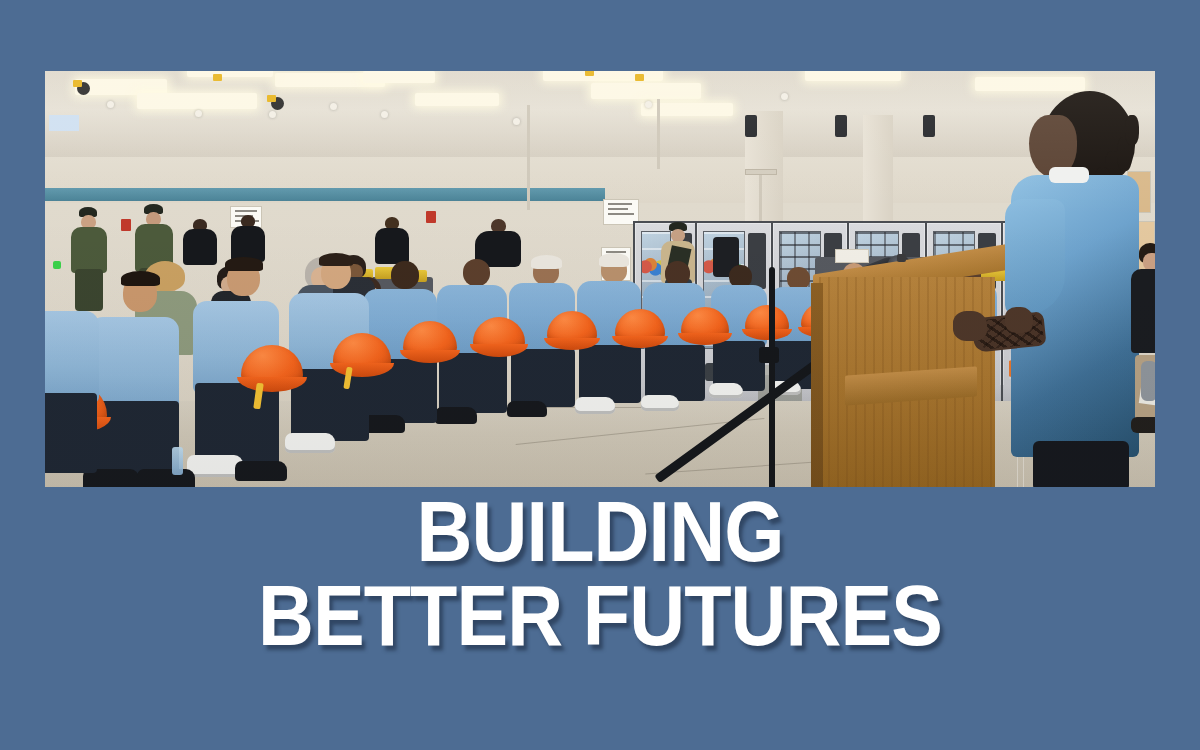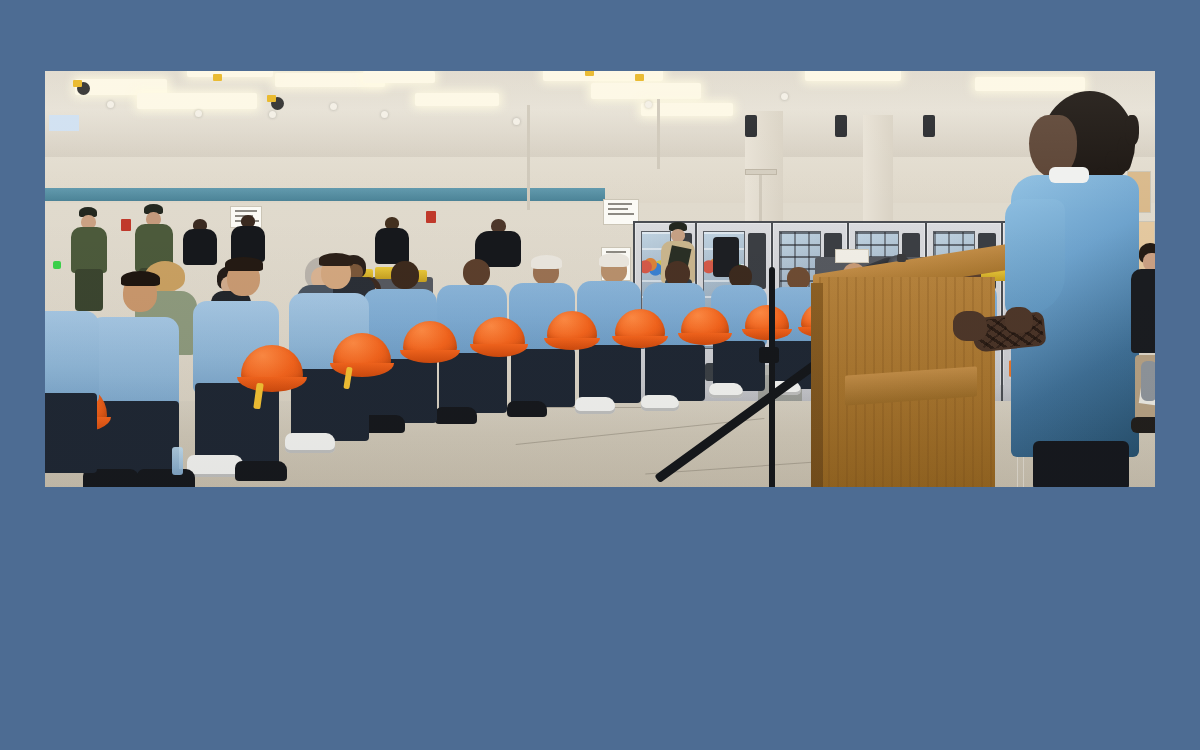--- a/index.html
+++ b/index.html
@@ -741,14 +741,18 @@
       <div style="position:absolute;left:1086px;top:346px;width:34px;height:16px;background:#221f1c;border-radius:6px;"></div>
       <div style="position:absolute;left:1096px;top:300px;width:26px;height:34px;background:#eceae2;transform:rotate(8deg);"></div>
     </div>
     <div>
       <div style="position:absolute;left:1096px;top:290px;width:16px;height:40px;background:#8f959b;border-radius:6px;"></div>
     </div>
 
     <div style="position:absolute;inset:0;pointer-events:none;background:linear-gradient(180deg,rgba(255,250,235,.10),rgba(0,0,0,0) 35%,rgba(20,25,35,.06));"></div>
   </div>
 
+  <div id="title">
+    <span class="line l1">BUILDING</span>
+    <span class="line l2">BETTER FUTURES</span>
+  </div>
 
 </div>
 
 </body></html>

